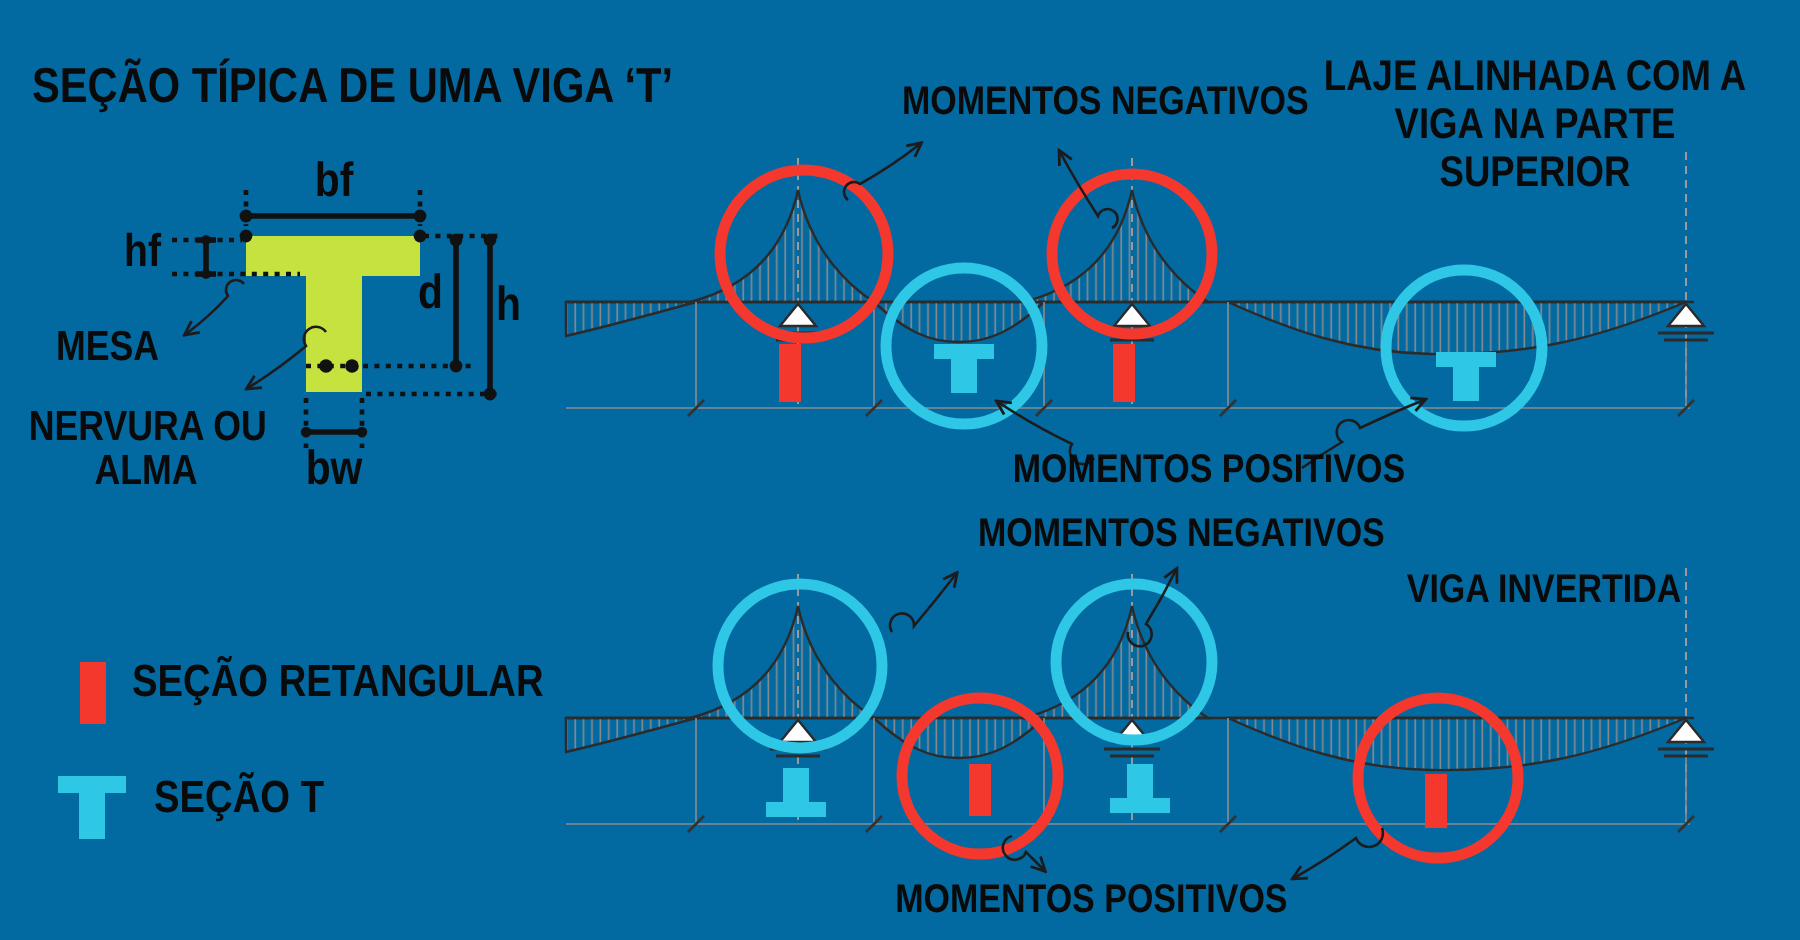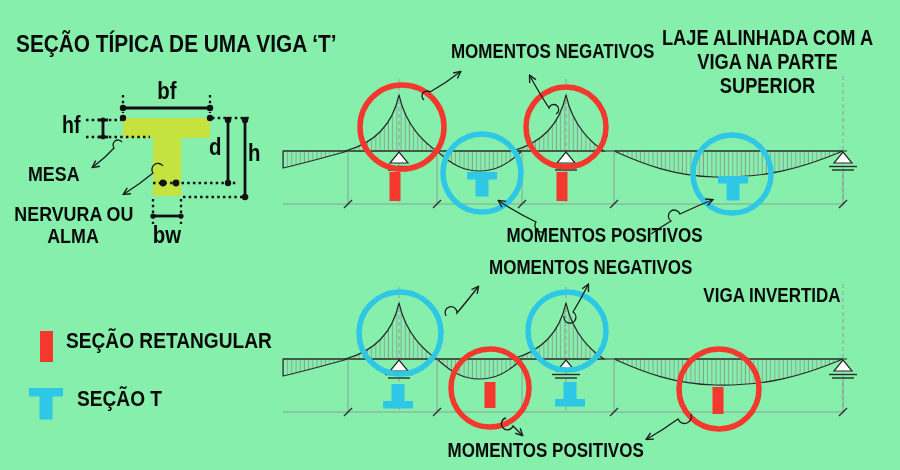--- a/index.html
+++ b/index.html
@@ -1,16 +1,16 @@
 <!DOCTYPE html>
 <html style="--red: #F5382D; --cyan: #2EC7E6; --green: #C6E23F; --ink: #0a0a0a;"><head>
 <meta charset="utf-8">
 <style>
   html,body{margin:0;padding:0;background:#fff;}
-  .stage{position:relative;width:900px;height:470px;background:#86efac;overflow:hidden;
+  .stage{position:relative;width:900px;height:470px;background:#0369a1;overflow:hidden;
          font-family:"Liberation Sans",sans-serif;}
   svg{position:absolute;left:0;top:0;}
   .lbl{position:absolute;font-family:"Liberation Sans",sans-serif;font-weight:bold;
        color:#0a0a0a;white-space:nowrap;line-height:1;}
   .ctr{text-align:center;white-space:nowrap;}
   .cx{transform:scaleX(.85);transform-origin:50% 50%;}
   .clx{transform:scaleX(.85);transform-origin:0 50%;}
 </style>
 </head>
 <body>

